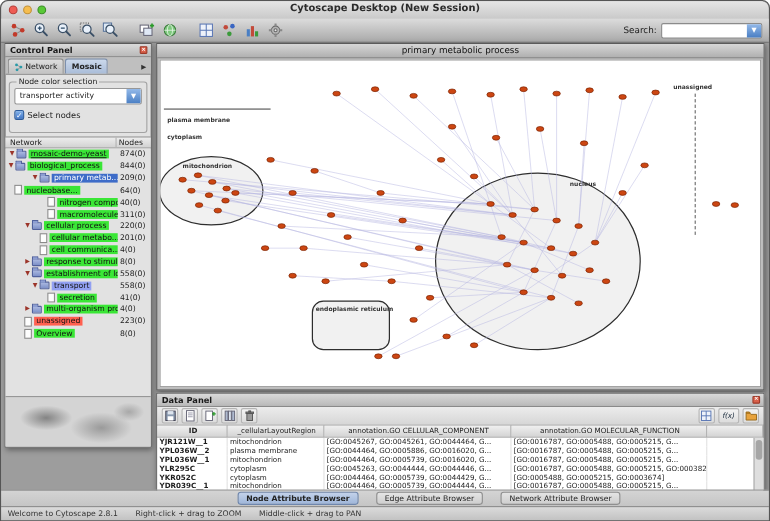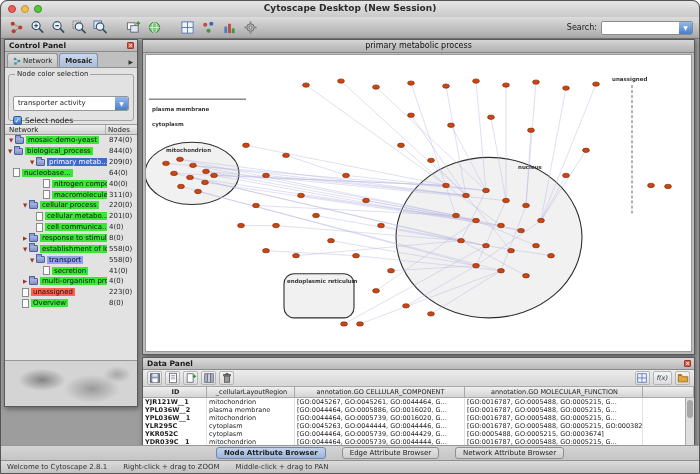--- a/index.html
+++ b/index.html
@@ -31,21 +31,21 @@
     position:relative;font-size:7.5px;font-weight:bold;color:#1a1a1a;padding:1px 0 0 4px;}
   .closebox{position:absolute;right:3px;top:2px;width:7px;height:7px;background:#d9604a;border:1px solid #9c3a2a;
     border-radius:1px;color:#fff;font-size:5px;line-height:5px;text-align:center;}
   
   .control-panel{left:3px;top:0;width:134px;height:368px;display:flex;flex-direction:column;}
   .cp-tabs{height:16px;background:#bfbfbf;display:flex;align-items:flex-end;padding:0 2px;gap:1px;border-bottom:1px solid #8f8f8f;}
   .cp-tab{height:14px;display:flex;align-items:center;gap:2px;padding:0 5px;font-size:7px;
     background:linear-gradient(#dedede,#c2c2c2);border:1px solid #8f8f8f;border-bottom:none;border-radius:3px 3px 0 0;}
   .cp-tab.active{background:linear-gradient(#ccd9ec,#a9bcd8);border-color:#7d90ad;font-weight:bold;}
   .tab-overflow{margin-left:auto;font-size:6px;color:#333;padding:0 2px 2px 0;}
-  .groupbox{margin:6px 3px 3px;border:1px solid #a3a3a3;border-radius:3px;padding:21px 4px 4px;position:relative;height:47px;}
+  .groupbox{margin:6px 3px 3px;border:1px solid #a3a3a3;border-radius:3px;padding:5px 4px 4px;position:relative;height:47px;}
   .grouplabel{position:absolute;top:-5px;left:6px;background:#e2e2e2;padding:0 2px;font-size:7px;color:#222;}
   .cp-combo{height:15px;background:#fff;border:1px solid #979797;border-radius:2px;position:relative;
     font-size:7px;padding:2px 16px 0 4px;white-space:nowrap;overflow:hidden;}
   .checkrow{display:flex;align-items:center;gap:3px;margin-top:5px;}
   .checkbox{width:9px;height:9px;background:linear-gradient(#86b4ea,#3c74c8);border:1px solid #2a5a9a;border-radius:2px;
     color:#fff;font-size:7px;line-height:8px;text-align:center;}
   .checklabel{font-size:7.5px;}
   .tree-header{height:11px;display:flex;background:linear-gradient(#ededed,#d2d2d2);border-top:1px solid #9a9a9a;
     border-bottom:1px solid #9a9a9a;font-size:7px;color:#222;}
   .th-network{flex:1;padding:1px 0 0 4px;}
@@ -252,21 +252,21 @@
         </div>
       </div>
       <div class="tree-header">
         <span class="th-network">Network</span>
         <span class="th-nodes">Nodes</span>
       </div>
       <div class="tree">
           <div class="tree-row" style="padding-left: 2px;">
             <span class="tri">▼</span>
             <span class="ticon folder"></span>
-            <span class="tlabel" style="background: rgb(58, 230, 54);">mosaic-demo-yeast</span>
+            <span class="tlabel" style="background: rgb(58, 230, 54); text-decoration: underline;">mosaic-demo-yeast</span>
             <span class="tcount">874(0)</span>
           </div>
           <div class="tree-row" style="padding-left: 1px;">
             <span class="tri">▼</span>
             <span class="ticon folder"></span>
             <span class="tlabel" style="background: rgb(58, 230, 54);">biological_process</span>
             <span class="tcount">844(0)</span>
           </div>
           <div class="tree-row" style="padding-left: 23px;">
             <span class="tri">▼</span>

